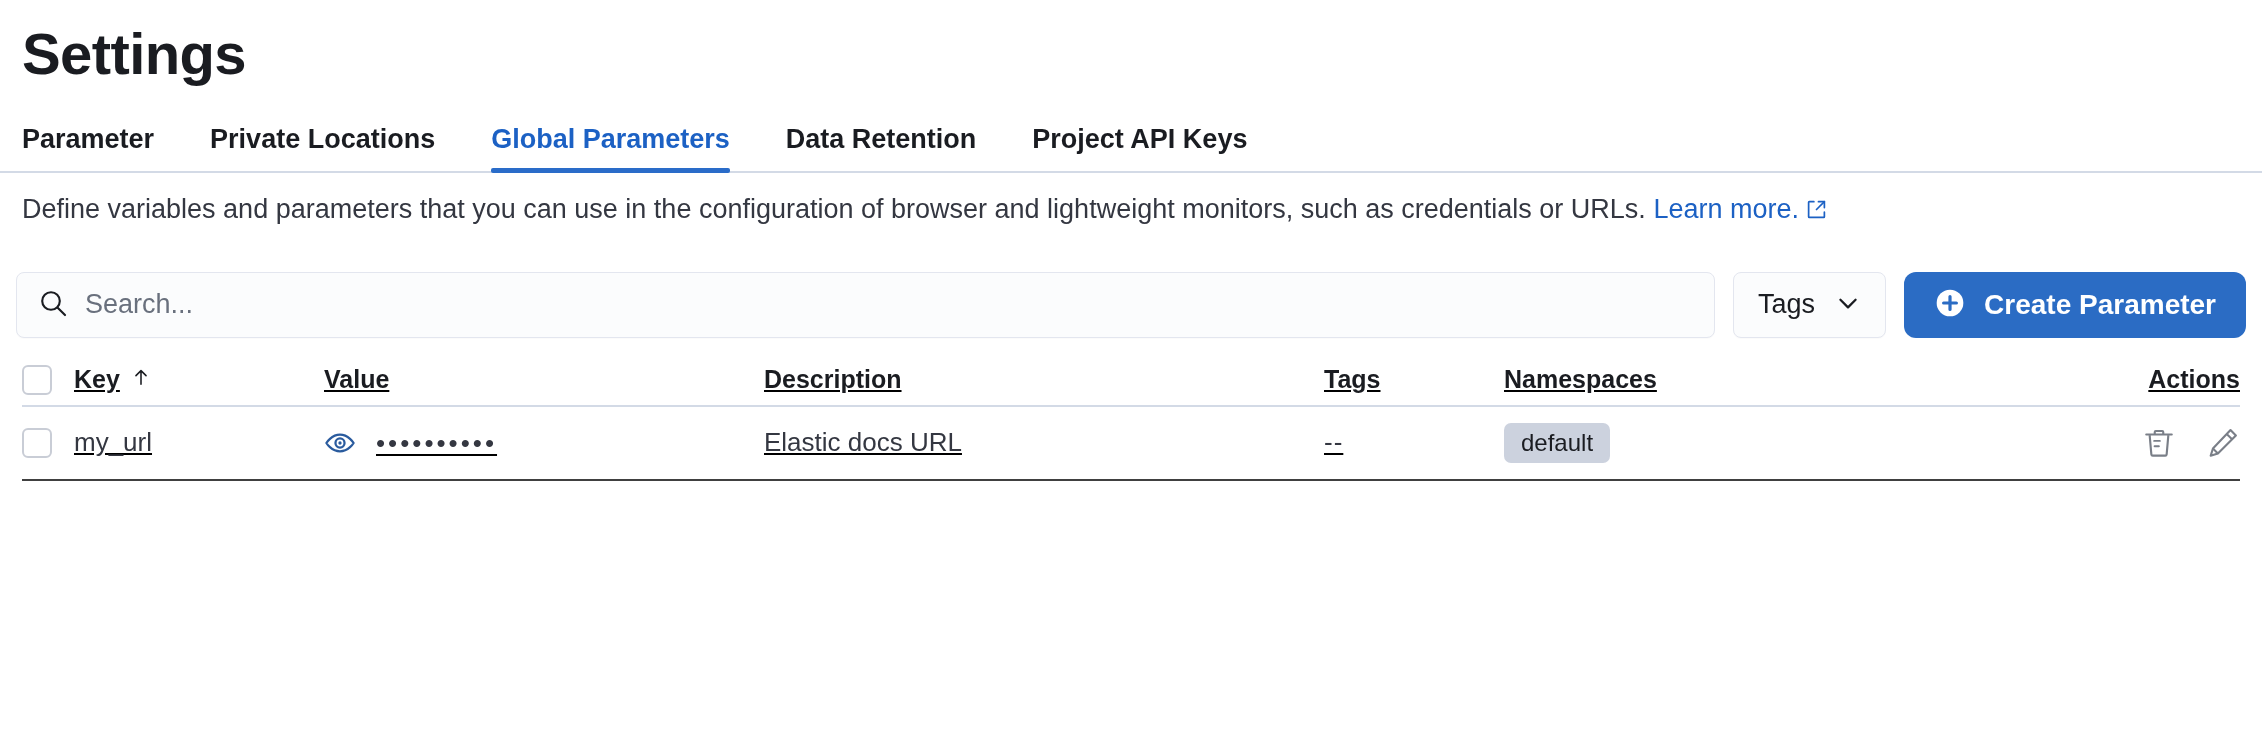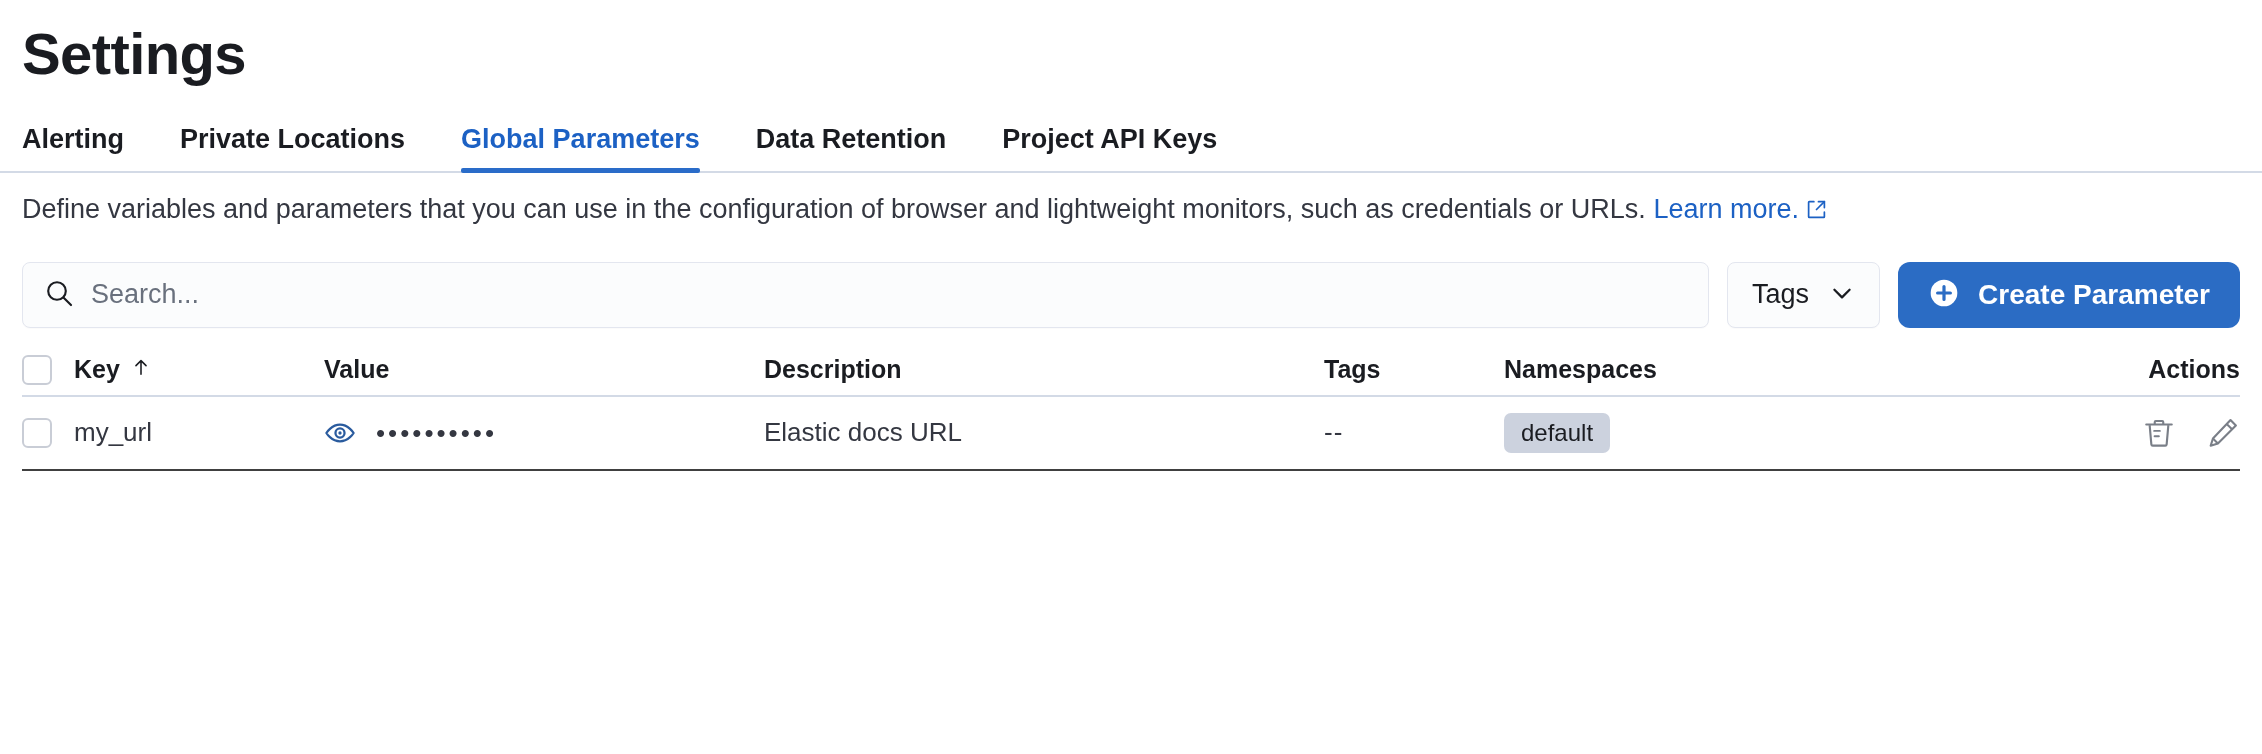--- a/index.html
+++ b/index.html
@@ -83,22 +83,22 @@
     display: inline-block;
     vertical-align: -2px;
     margin-left: 7px;
   }
 
   
   .toolbar {
     display: flex;
     align-items: stretch;
     gap: 18px;
-    margin-top: 33px;
-    padding: 0 22px;
+    margin-top: 43px;
+    padding: 0 16px;
     height: 66px;
   }
   .search-box {
     flex: 1 1 auto;
     display: flex;
     align-items: center;
     gap: 16px;
     background: #fbfcfd;
     border: 1px solid #e3e6ef;
     border-radius: 8px;
@@ -152,20 +152,21 @@
     font-size: 24px;
     color: #343741;
   }
   .showing b { font-weight: bold; color: #1a1c21; }
 
   
   .table {
     margin-top: 17px;
     padding: 0 22px;
     width: 100%;
+    text-decoration: underline;
   }
   .trow {
     display: flex;
     align-items: center;
     width: 100%;
   }
   .thead {
     height: 52px;
     border-bottom: 2px solid #d3dae6;
   }
@@ -226,21 +227,21 @@
 </style>
 </head>
 <body>
 
 <div class="page">
 
   <h1 class="page-title">Settings</h1>
 
   <div class="tabs">
     <div class="tab">
-      <span>Alerting</span>
+      <span>Parameter</span>
     </div>
     <div class="tab">
       <span>Private Locations</span>
     </div>
     <div class="tab active">
       <span>Global Parameters</span>
     </div>
     <div class="tab">
       <span>Data Retention</span>
     </div>

